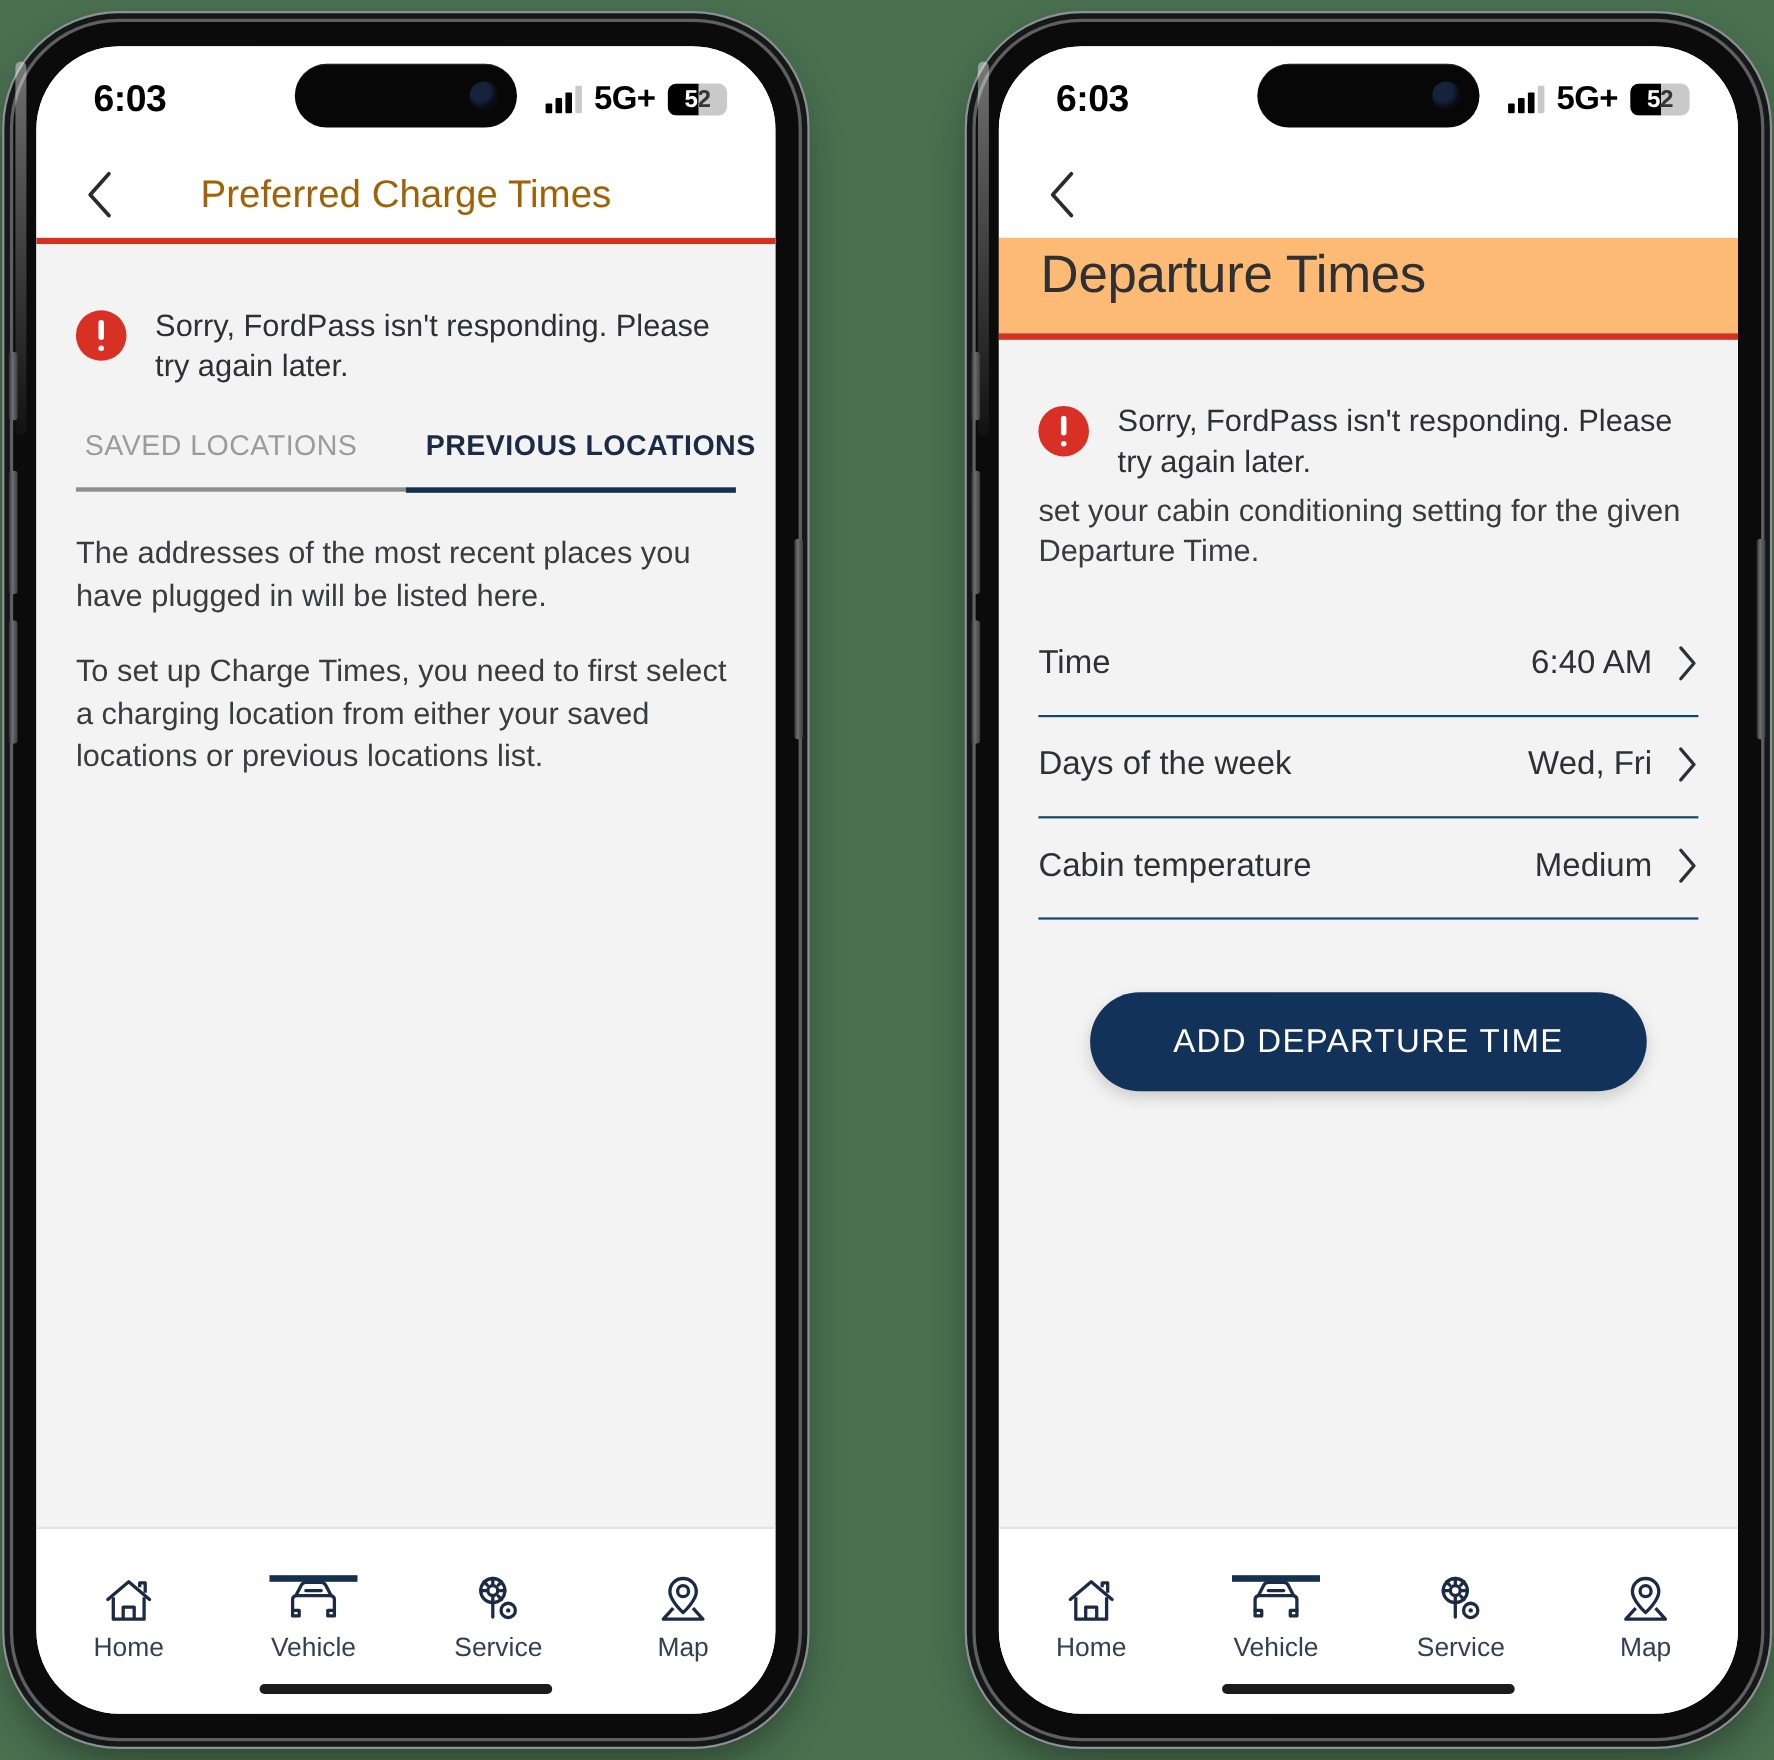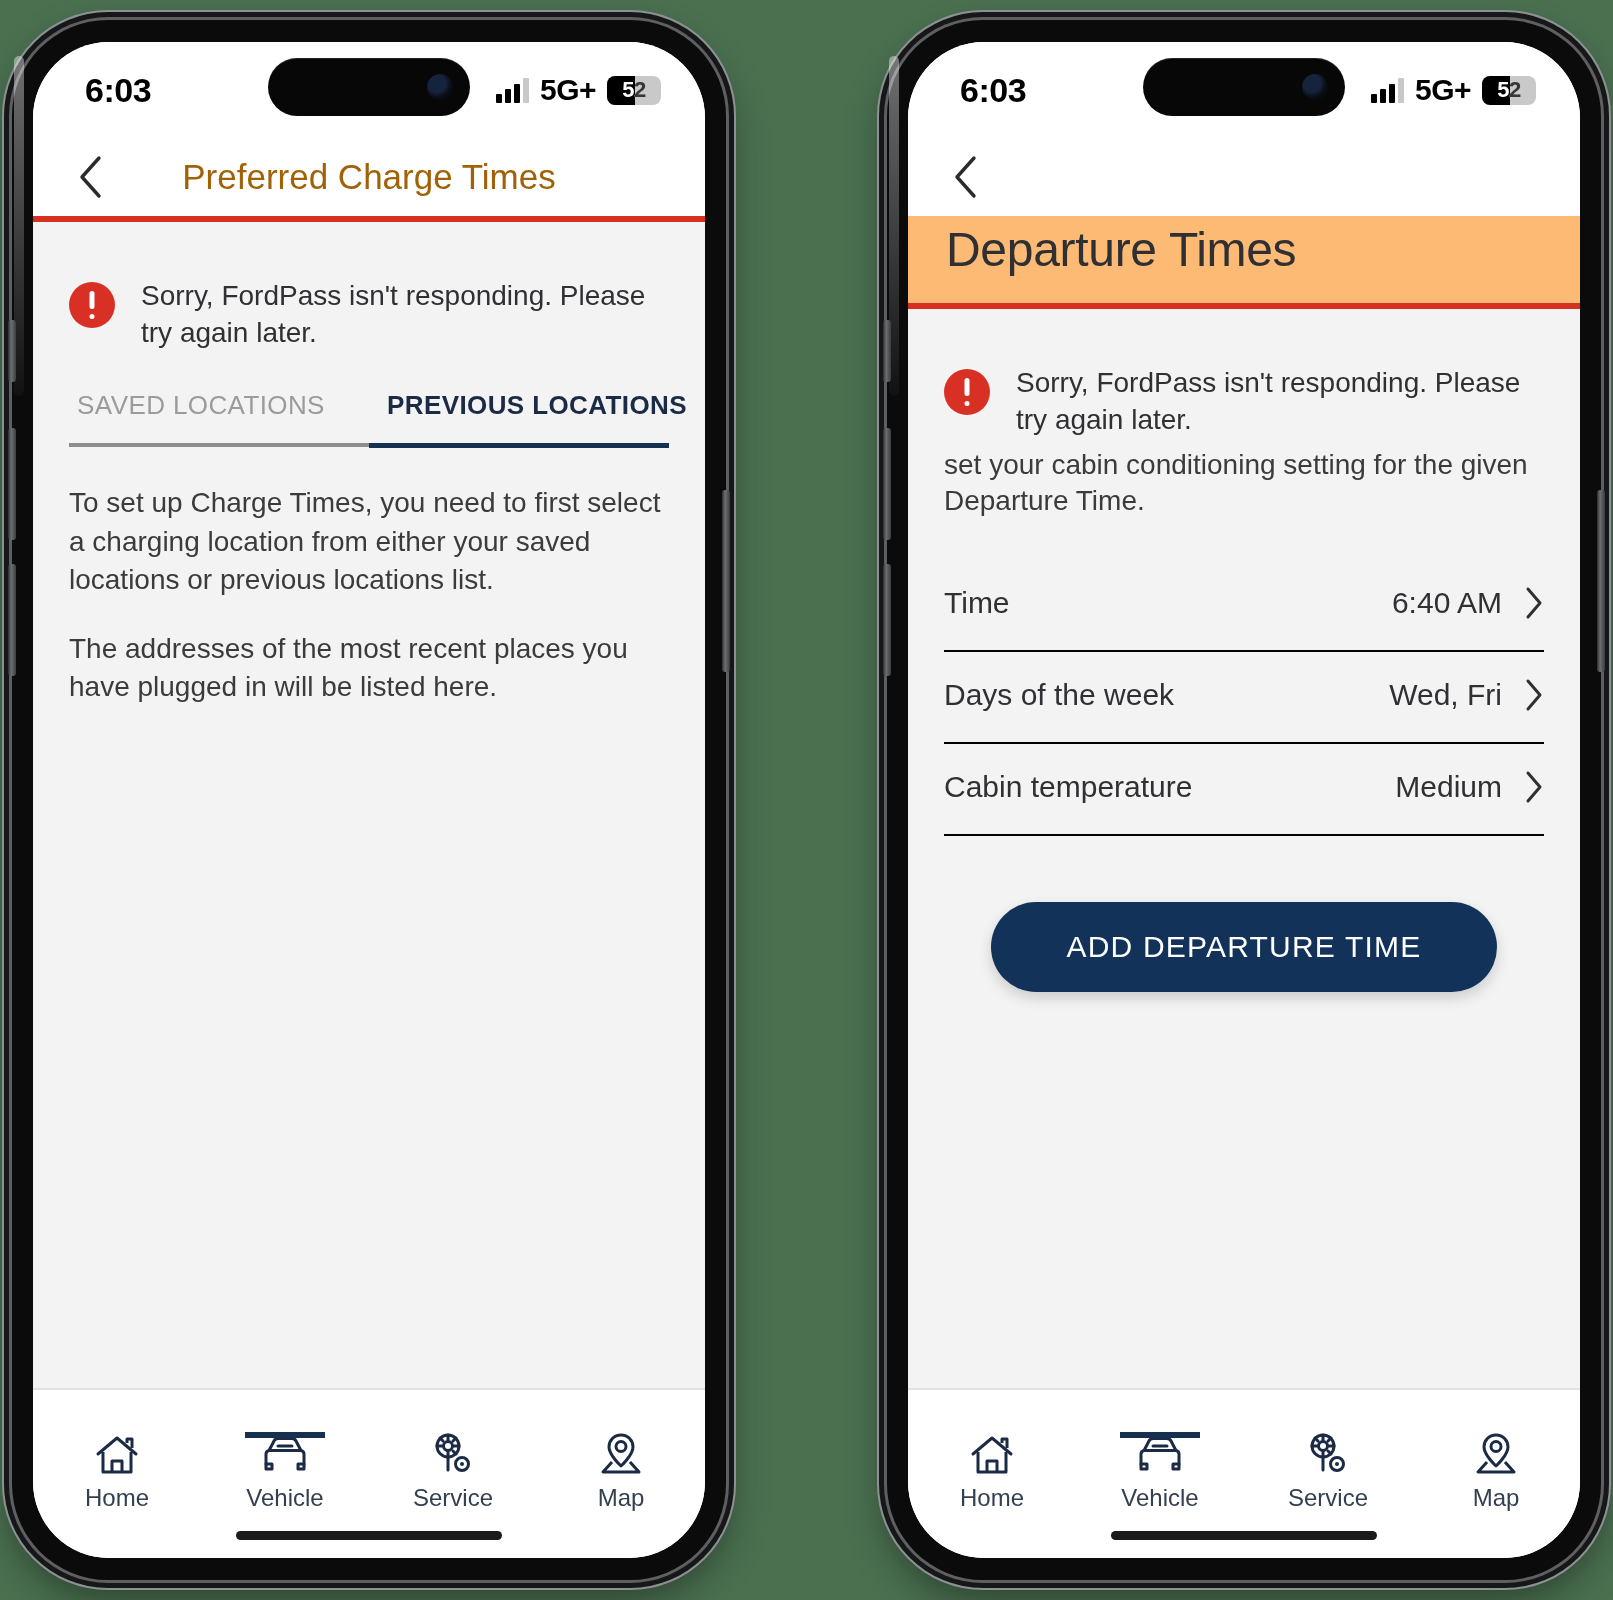--- a/index.html
+++ b/index.html
@@ -252,21 +252,21 @@
     position: relative;
     top: -4px;
   }
 
   
   .rows { padding: 0 36px; margin-top: 36px; }
   .row {
     display: flex;
     align-items: flex-end;
     padding: 26px 0 30px;
-    border-bottom: 2px solid #000000;
+    border-bottom: 2px solid #0c4a6e;
     cursor: pointer;
   }
   .row .label { font-size: 30px; color: #2f3033; }
   .row .value { margin-left: auto; font-size: 30px; color: #2f3033; }
   .row .chev { margin-left: 22px; display: flex; align-items: center; }
 
   .cta-wrap { display: flex; justify-content: center; margin-top: 66px; }
   .cta {
     background: #12325a;
     color: #fff;
@@ -379,22 +379,22 @@
         <div class="tabs">
           <div class="tab inactive">SAVED LOCATIONS</div>
           <div class="tab active">PREVIOUS LOCATIONS</div>
         </div>
         <div class="tabrule">
           <span></span>
           <span class="on"></span>
         </div>
 
         <div class="body-copy">
+          <p>The addresses of the most recent places you have plugged in will be listed here.</p>
           <p> To set up Charge Times, you need to first select a charging location from either your saved locations or previous locations list.</p>
-          <p>The addresses of the most recent places you have plugged in will be listed here.</p>
         </div>
 
       </div>
 
       <div class="tabbar">
         <div class="tabbar-item">
           <span>
             <svg width="46" height="42" viewBox="0 0 46 42">
                 <path d="M4 20 L23 4 L42 20" fill="none" stroke="#1c2b45" stroke-width="3" stroke-linecap="round" stroke-linejoin="round"></path>
                 <path d="M9 18 V38 H37 V18" fill="none" stroke="#1c2b45" stroke-width="3" stroke-linejoin="round"></path>

